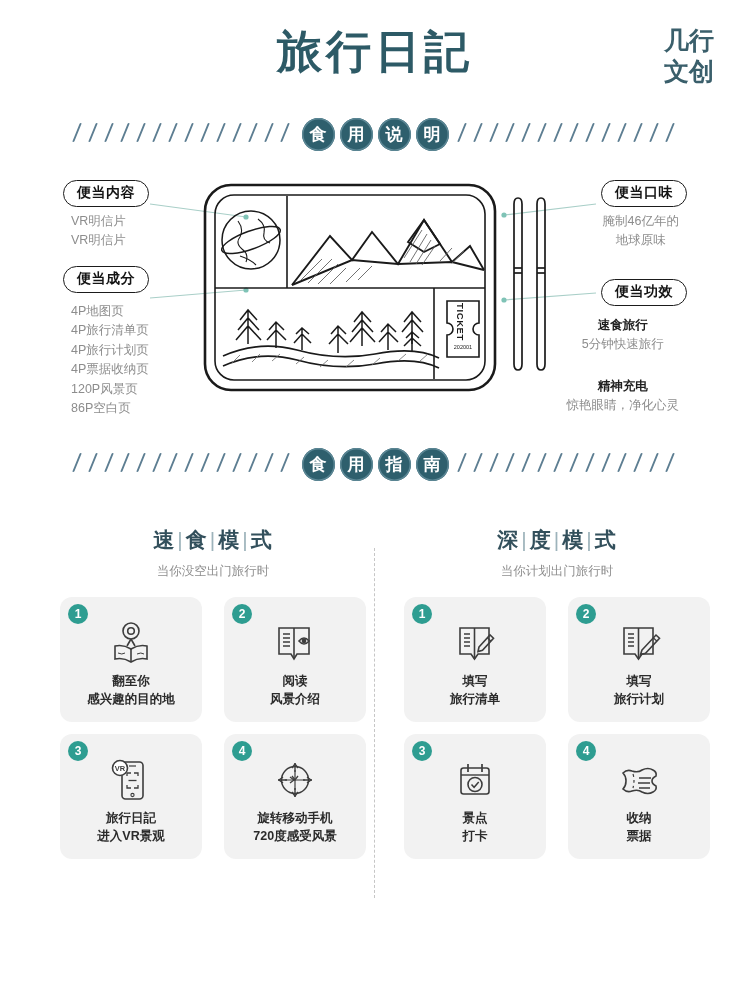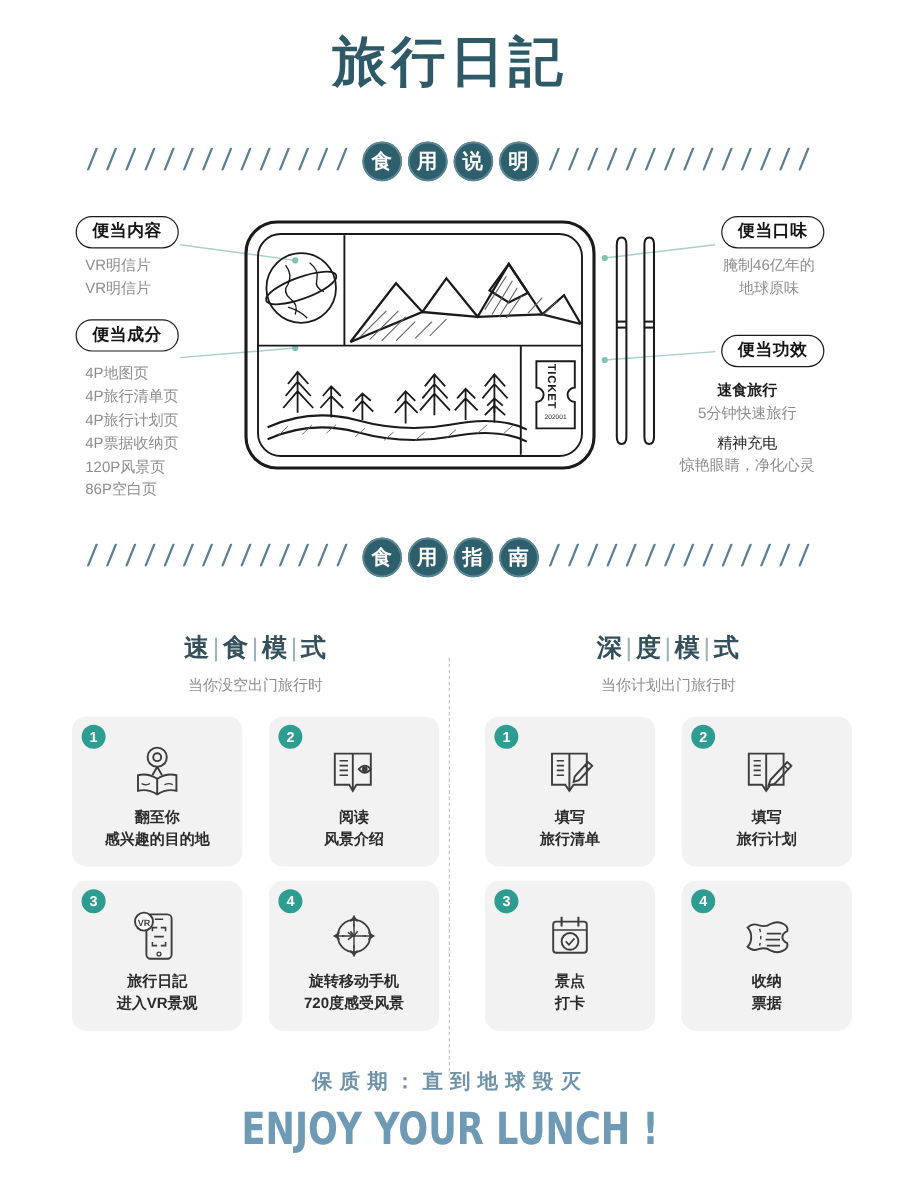--- a/index.html
+++ b/index.html
@@ -110,20 +110,24 @@
     transform:scaleX(0.88); transform-origin:center;
   }
 </style>
 </head>
 <body>
 
 <div class="page">
 
   <div class="header">
     <div class="main-title">旅行日記</div>
+    <div class="brand">
+      <div>几行</div>
+      <div>文创</div>
+    </div>
   </div>
 
   <div class="banner" style="top:112px;">
     <div class="hatch">
         <i style="left: 4px;"></i>
         <i style="left: 20px;"></i>
         <i style="left: 36px;"></i>
         <i style="left: 52px;"></i>
         <i style="left: 68px;"></i>
         <i style="left: 84px;"></i>
@@ -272,21 +276,21 @@
 
     <div class="pill" style="right:63px; top:20px;font-family:Liberation Mono, monospace;">便当口味</div>
     <div class="side-text right" style="right:71px; top:52px;">
       <div>腌制46亿年的</div>
       <div>地球原味</div>
     </div>
     <div class="pill" style="right:63px; top:119px;">便当功效</div>
     <div class="side-text right" style="right:71px; top:156px;">
       <div style="color:#1f1f1f;font-weight:bold;">速食旅行</div>
       <div>5分钟快速旅行</div>
-      <div style="color:#1f1f1f;font-weight:normal;margin-top:5px;">精神充电</div>
+      <div style="color:#1f1f1f;font-weight:bold;margin-top:22px;">精神充电</div>
       <div>惊艳眼睛，净化心灵</div>
     </div>
   </div>
 
   <div class="banner" style="top:442px;">
     <div class="hatch">
         <i style="left: 4px;"></i>
         <i style="left: 20px;"></i>
         <i style="left: 36px;"></i>
         <i style="left: 52px;"></i>
@@ -488,18 +492,14 @@
               <div>收纳</div>
               <div>票据</div>
             </div>
           </div>
 
         </div>
       </div>
     </div>
   </div>
 
-  <div class="footer">
-    <div class="shelf">保质期：直到地球毁灭</div>
-    <div class="enjoy">ENJOY YOUR LUNCH !</div>
-  </div>
 
 </div>
 
 </body></html>

